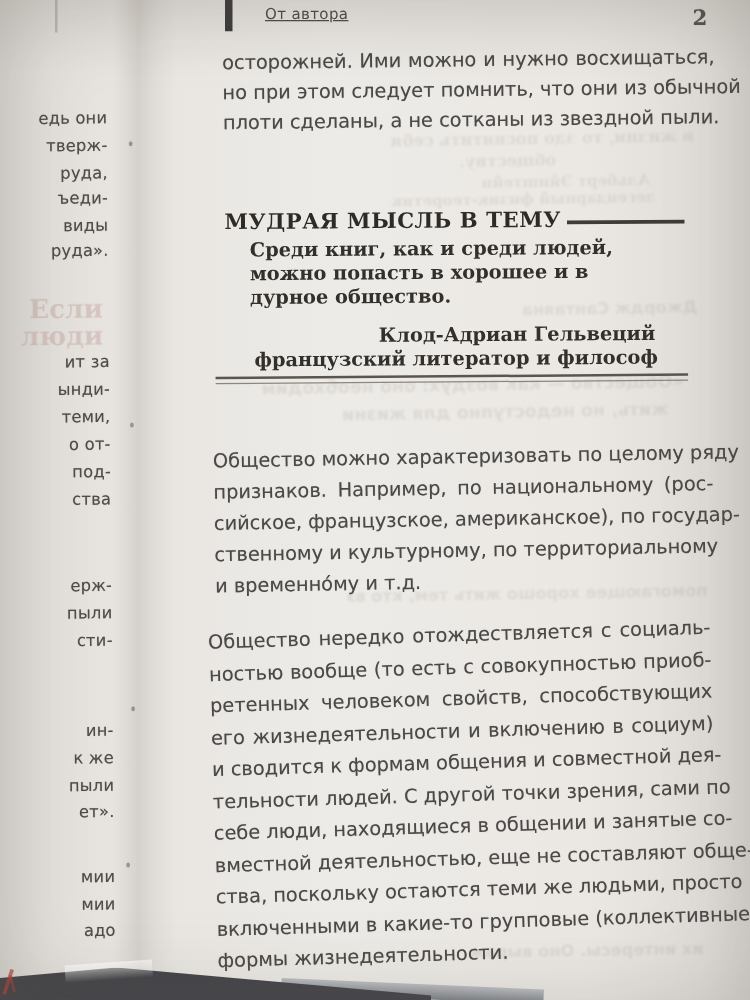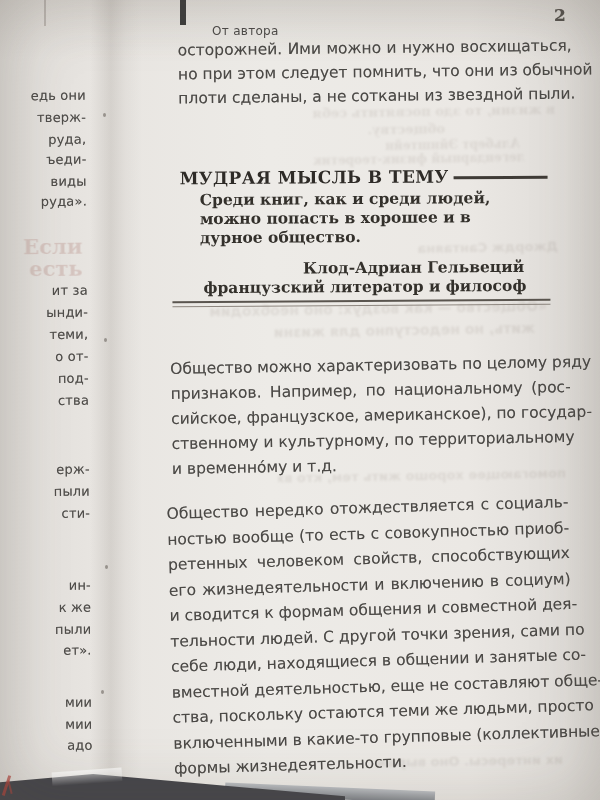--- a/index.html
+++ b/index.html
@@ -19,21 +19,21 @@
 
   
   .left-page{position:absolute;left:0;top:0;width:94px;height:800px;transform:rotate(-0.6deg);}
   .lfrag{position:absolute;right:5px;white-space:nowrap;font-size:13px;color:#4f4d4a;
          letter-spacing:.2px;text-shadow:0 0 .6px rgba(79,77,74,.5);}
   .lghost{position:absolute;right:10px;font-weight:bold;color:#bb948d;opacity:.38;
           filter:blur(.6px);font-size:21px;font-family:"DejaVu Serif",serif;}
 
   
   .chapter-bar{position:absolute;left:180px;top:0;width:6px;height:25px;background:#3c3c3c;}
-  .running-head{position:absolute;left:212px;top:24px;font-size:12px;color:#4c4a48;letter-spacing:.3px;}
+  .running-head{position:absolute;left:212px;top:4px;font-size:12px;color:#4c4a48;letter-spacing:.3px;text-decoration:underline;}
   .page-num{position:absolute;left:554px;top:5px;font-family:"DejaVu Serif",serif;font-weight:bold;
             font-size:17px;color:#56524e;text-shadow:0 0 .6px rgba(86,82,78,.5);}
 
   .body-text{color:#4b4946;font-size:15.5px;text-shadow:0 0 .6px rgba(75,73,70,.45);}
   .jline{text-align:justify;text-align-last:justify;white-space:nowrap;}
   .lline{text-align:left;white-space:nowrap;}
 
   .intro{position:absolute;left:178px;top:36px;width:394px;line-height:24px;transform:rotate(-0.7deg);}
   .para1{position:absolute;left:170px;top:350px;width:400px;line-height:25px;transform:rotate(-1deg);transform-origin:100% 0;}
   .para2{position:absolute;left:166px;top:490px;width:402px;line-height:25.5px;transform:rotate(-1.7deg);transform-origin:100% 0;}
@@ -73,21 +73,21 @@
   <div class="photo-top-shade"></div>
 
   <div class="left-page">
     <span class="lfrag" style="top:88px">едь они</span>
     <span class="lfrag" style="top:110px">тверж-</span>
     <span class="lfrag" style="top:132px">руда,</span>
     <span class="lfrag" style="top:152px">ъеди-</span>
     <span class="lfrag" style="top:174px">виды</span>
     <span class="lfrag" style="top:194px">руда».</span>
     <span class="lghost" style="top:234px">Если</span>
-    <span class="lghost" style="top:256px">есть</span>
+    <span class="lghost" style="top:256px">люди</span>
     <span class="lfrag" style="top:283px">ит за</span>
     <span class="lfrag" style="top:305px">ынди-</span>
     <span class="lfrag" style="top:327px">теми,</span>
     <span class="lfrag" style="top:349px">о от-</span>
     <span class="lfrag" style="top:371px">под-</span>
     <span class="lfrag" style="top:393px">ства</span>
     <span class="lfrag" style="top:462px">ерж-</span>
     <span class="lfrag" style="top:484px">пыли</span>
     <span class="lfrag" style="top:506px">сти-</span>
     <span class="lfrag" style="top:578px">ин-</span>

